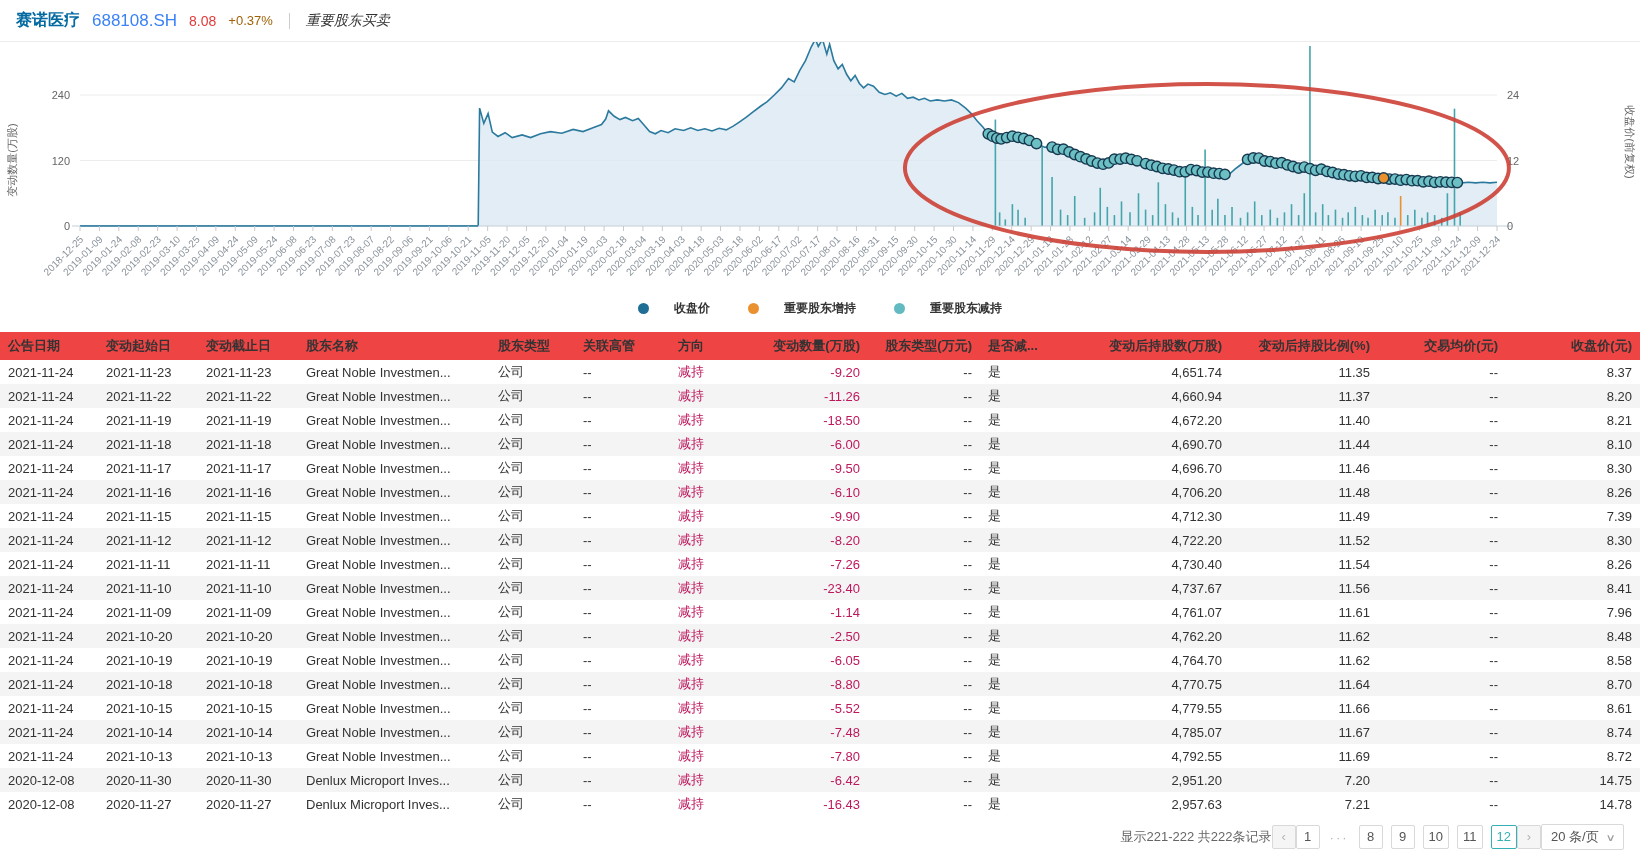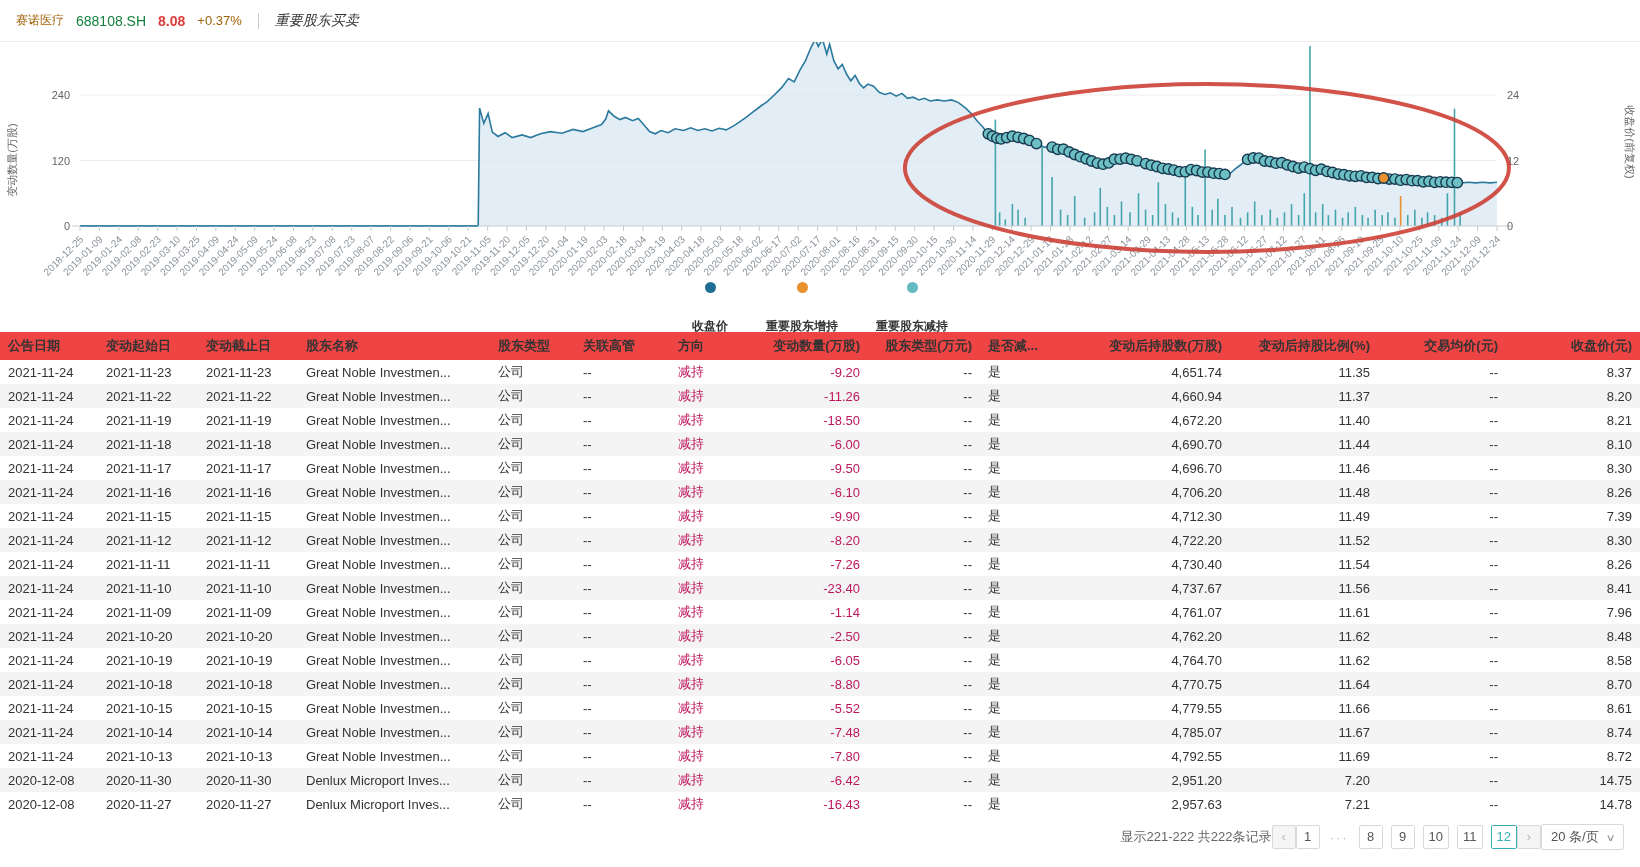--- a/index.html
+++ b/index.html
@@ -1,33 +1,33 @@
 <!DOCTYPE html>
 <html><head>
 <meta charset="utf-8">
 <style>
   * { box-sizing: border-box; margin: 0; padding: 0; }
   html,body { width:1640px; height:867px; background:#fff; overflow:hidden;
     font-family:"Liberation Sans","DejaVu Sans",sans-serif; color:#333; }
   
   .topbar { height:42px; display:flex; align-items:center; gap:12px;
     padding:0 16px; background:#fff; border-bottom:1px solid #ededed; }
-  .stock-name { font-size:12px; font-weight:normal; color:#a16207; }
-  .stock-code { font-size:14px; color:#15803d;text-align:center; }
-  .stock-price { font-size:14px; color:#e03b3b; font-weight:bold; }
+  .stock-name { font-size:16px; font-weight:bold; color:#0369a1; }
+  .stock-code { font-size:17px; color:#3b82f6;text-align:center; }
+  .stock-price { font-size:14px; color:#e03b3b; font-weight:normal; }
   .stock-change { font-size:13px; color:#a16207; }
   .vdiv { width:1px; height:16px; background:#ccc; margin:0 4px; }
   .nav-tab { font-size:14px; color:#333; cursor:pointer;font-style:italic; }
   
   .chart-wrap { position:relative; width:1640px; }
   svg#chart { display:block; width:1640px; height:252px; }
   .legend { display:flex; justify-content:center; align-items:center; gap:38px;
     height:24px; margin-top:2px; }
   .legend-item { display:flex; align-items:center; gap:25px; font-size:12px;
-    color:#333; font-weight:bold; cursor:pointer;flex-direction:column; }
+    color:#333; font-weight:bold; cursor:pointer; }
   .legend-dot { width:11px; height:11px; border-radius:50%; display:inline-block; }
   
   .table-wrap { margin-top:12px; }
   table#grid { width:1640px; table-layout:fixed; border-collapse:collapse; font-size:13px; }
   #grid thead th { background:#ef4444; font-weight:bold; color:#333;
     padding:5px 8px; white-space:nowrap; overflow:hidden; }
   #grid tbody td { padding:3px 8px; height:23px; white-space:nowrap;
     overflow:hidden; text-overflow:ellipsis; color:#333; }
   #grid tbody tr:nth-child(even) { background:#f4f4f4; }
   #grid .al { text-align:left; } #grid .ar { text-align:right; }

